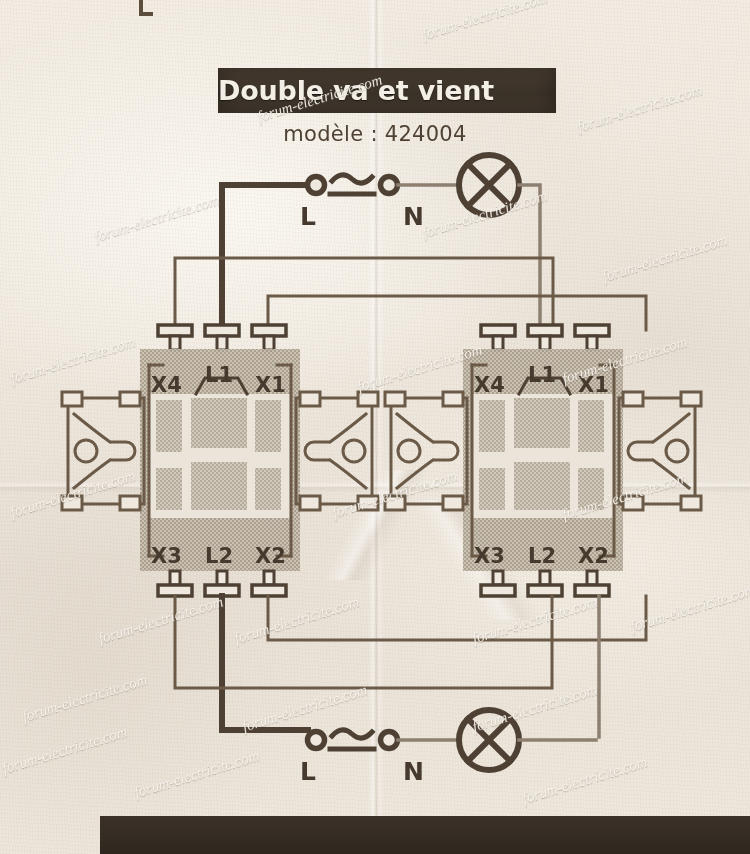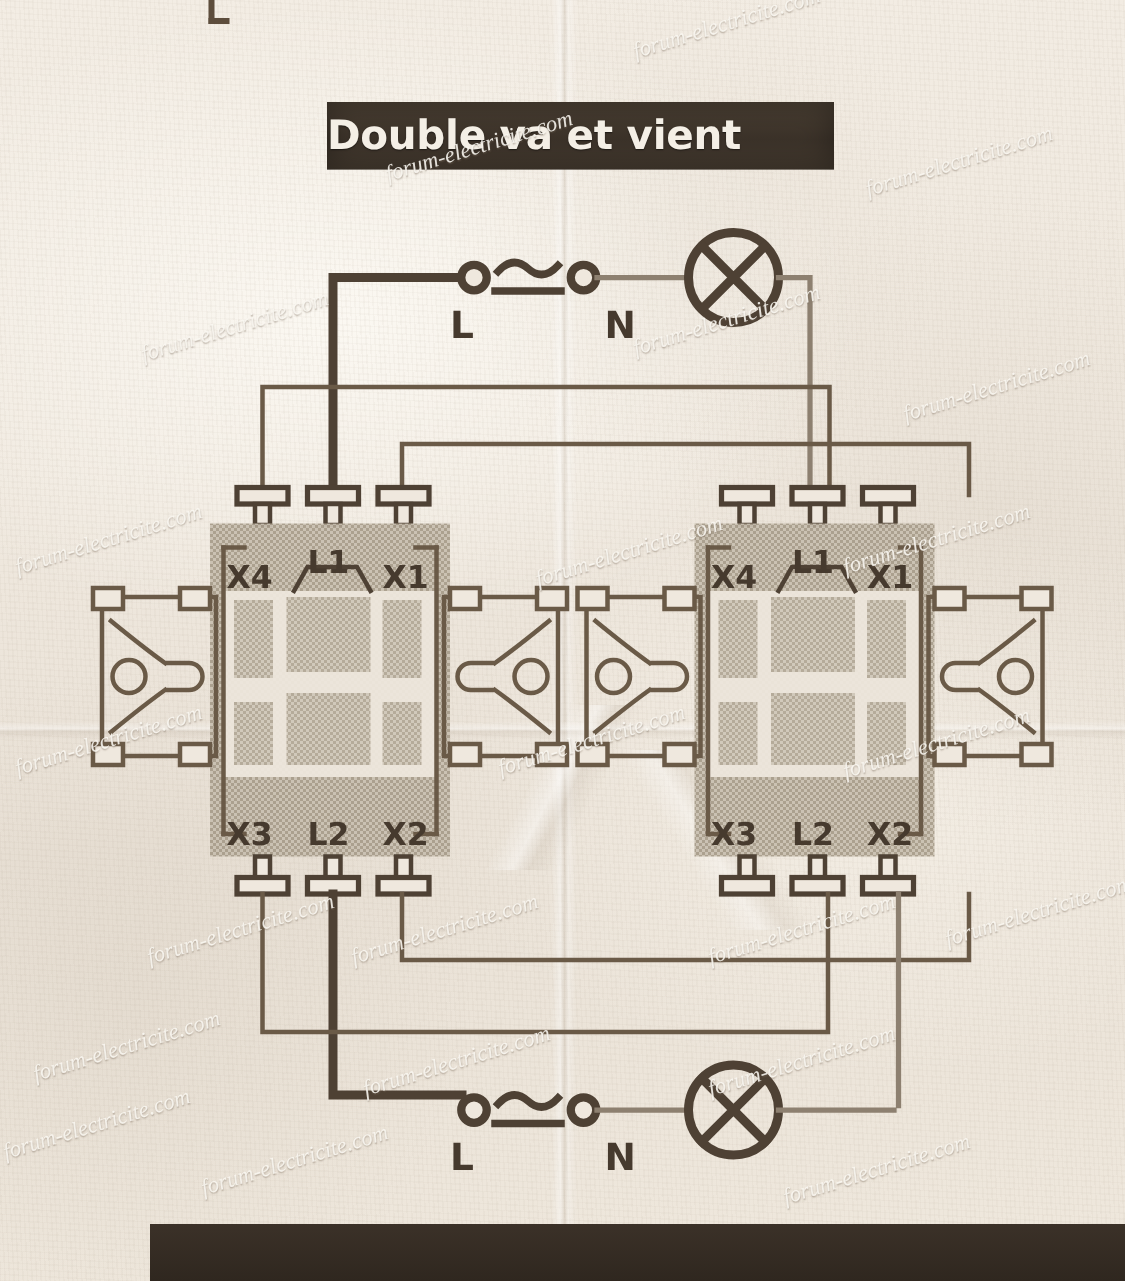--- a/index.html
+++ b/index.html
@@ -101,20 +101,21 @@
   <div class="crease crease-v"></div>
   <div class="crease crease-h"></div>
   <div class="crease crease-d1"></div>
   <div class="crease crease-d2"></div>
 
   <div id="corner-tick"></div>
 
   <div id="title-banner">
     <span id="title-text">Double va et vient</span>
   </div>
+  <div id="model-text">modèle : 424004</div>
 
   <svg id="diagram" viewBox="0 0 750 854" xmlns="http://www.w3.org/2000/svg">
     <defs>
       <pattern id="hatch" width="4" height="4" patternUnits="userSpaceOnUse">
         <rect width="4" height="4" fill="#c9c0b1"></rect>
         <rect width="2" height="2" fill="#a89d8b"></rect>
         <rect x="2" y="2" width="2" height="2" fill="#a89d8b"></rect>
       </pattern>
       <pattern id="hatch2" width="4" height="4" patternUnits="userSpaceOnUse">
         <rect width="4" height="4" fill="#cfc6b8"></rect>

